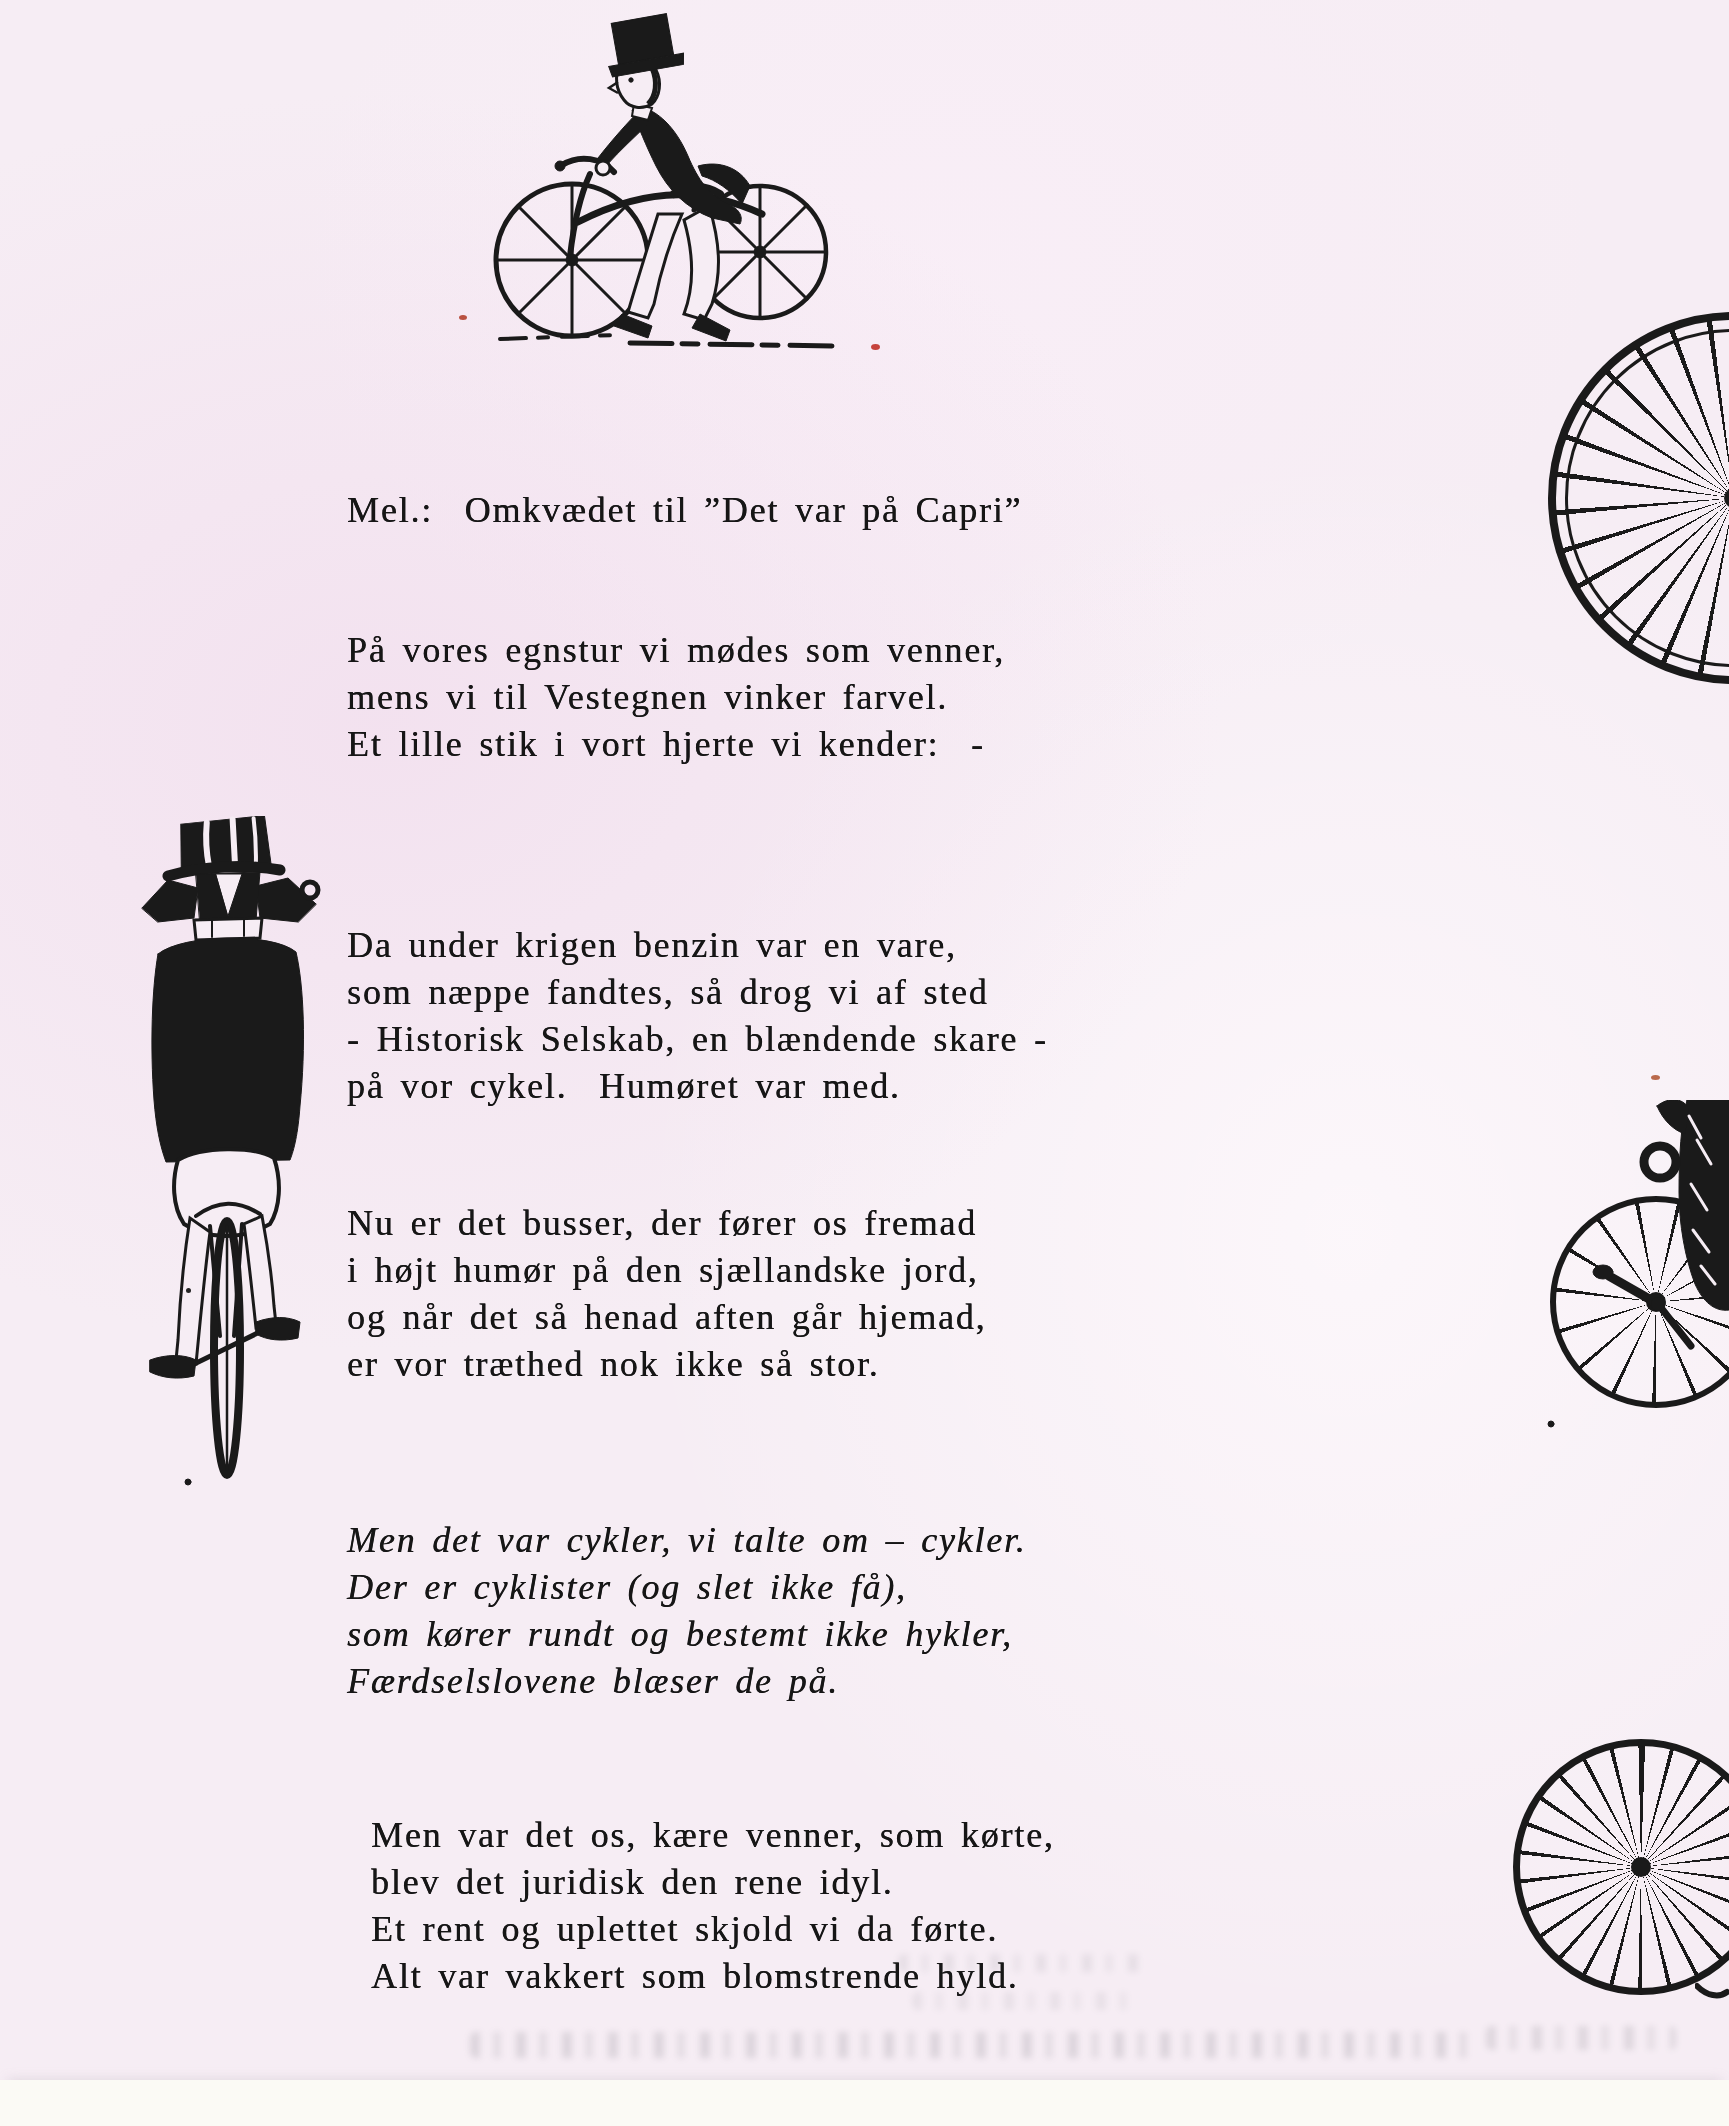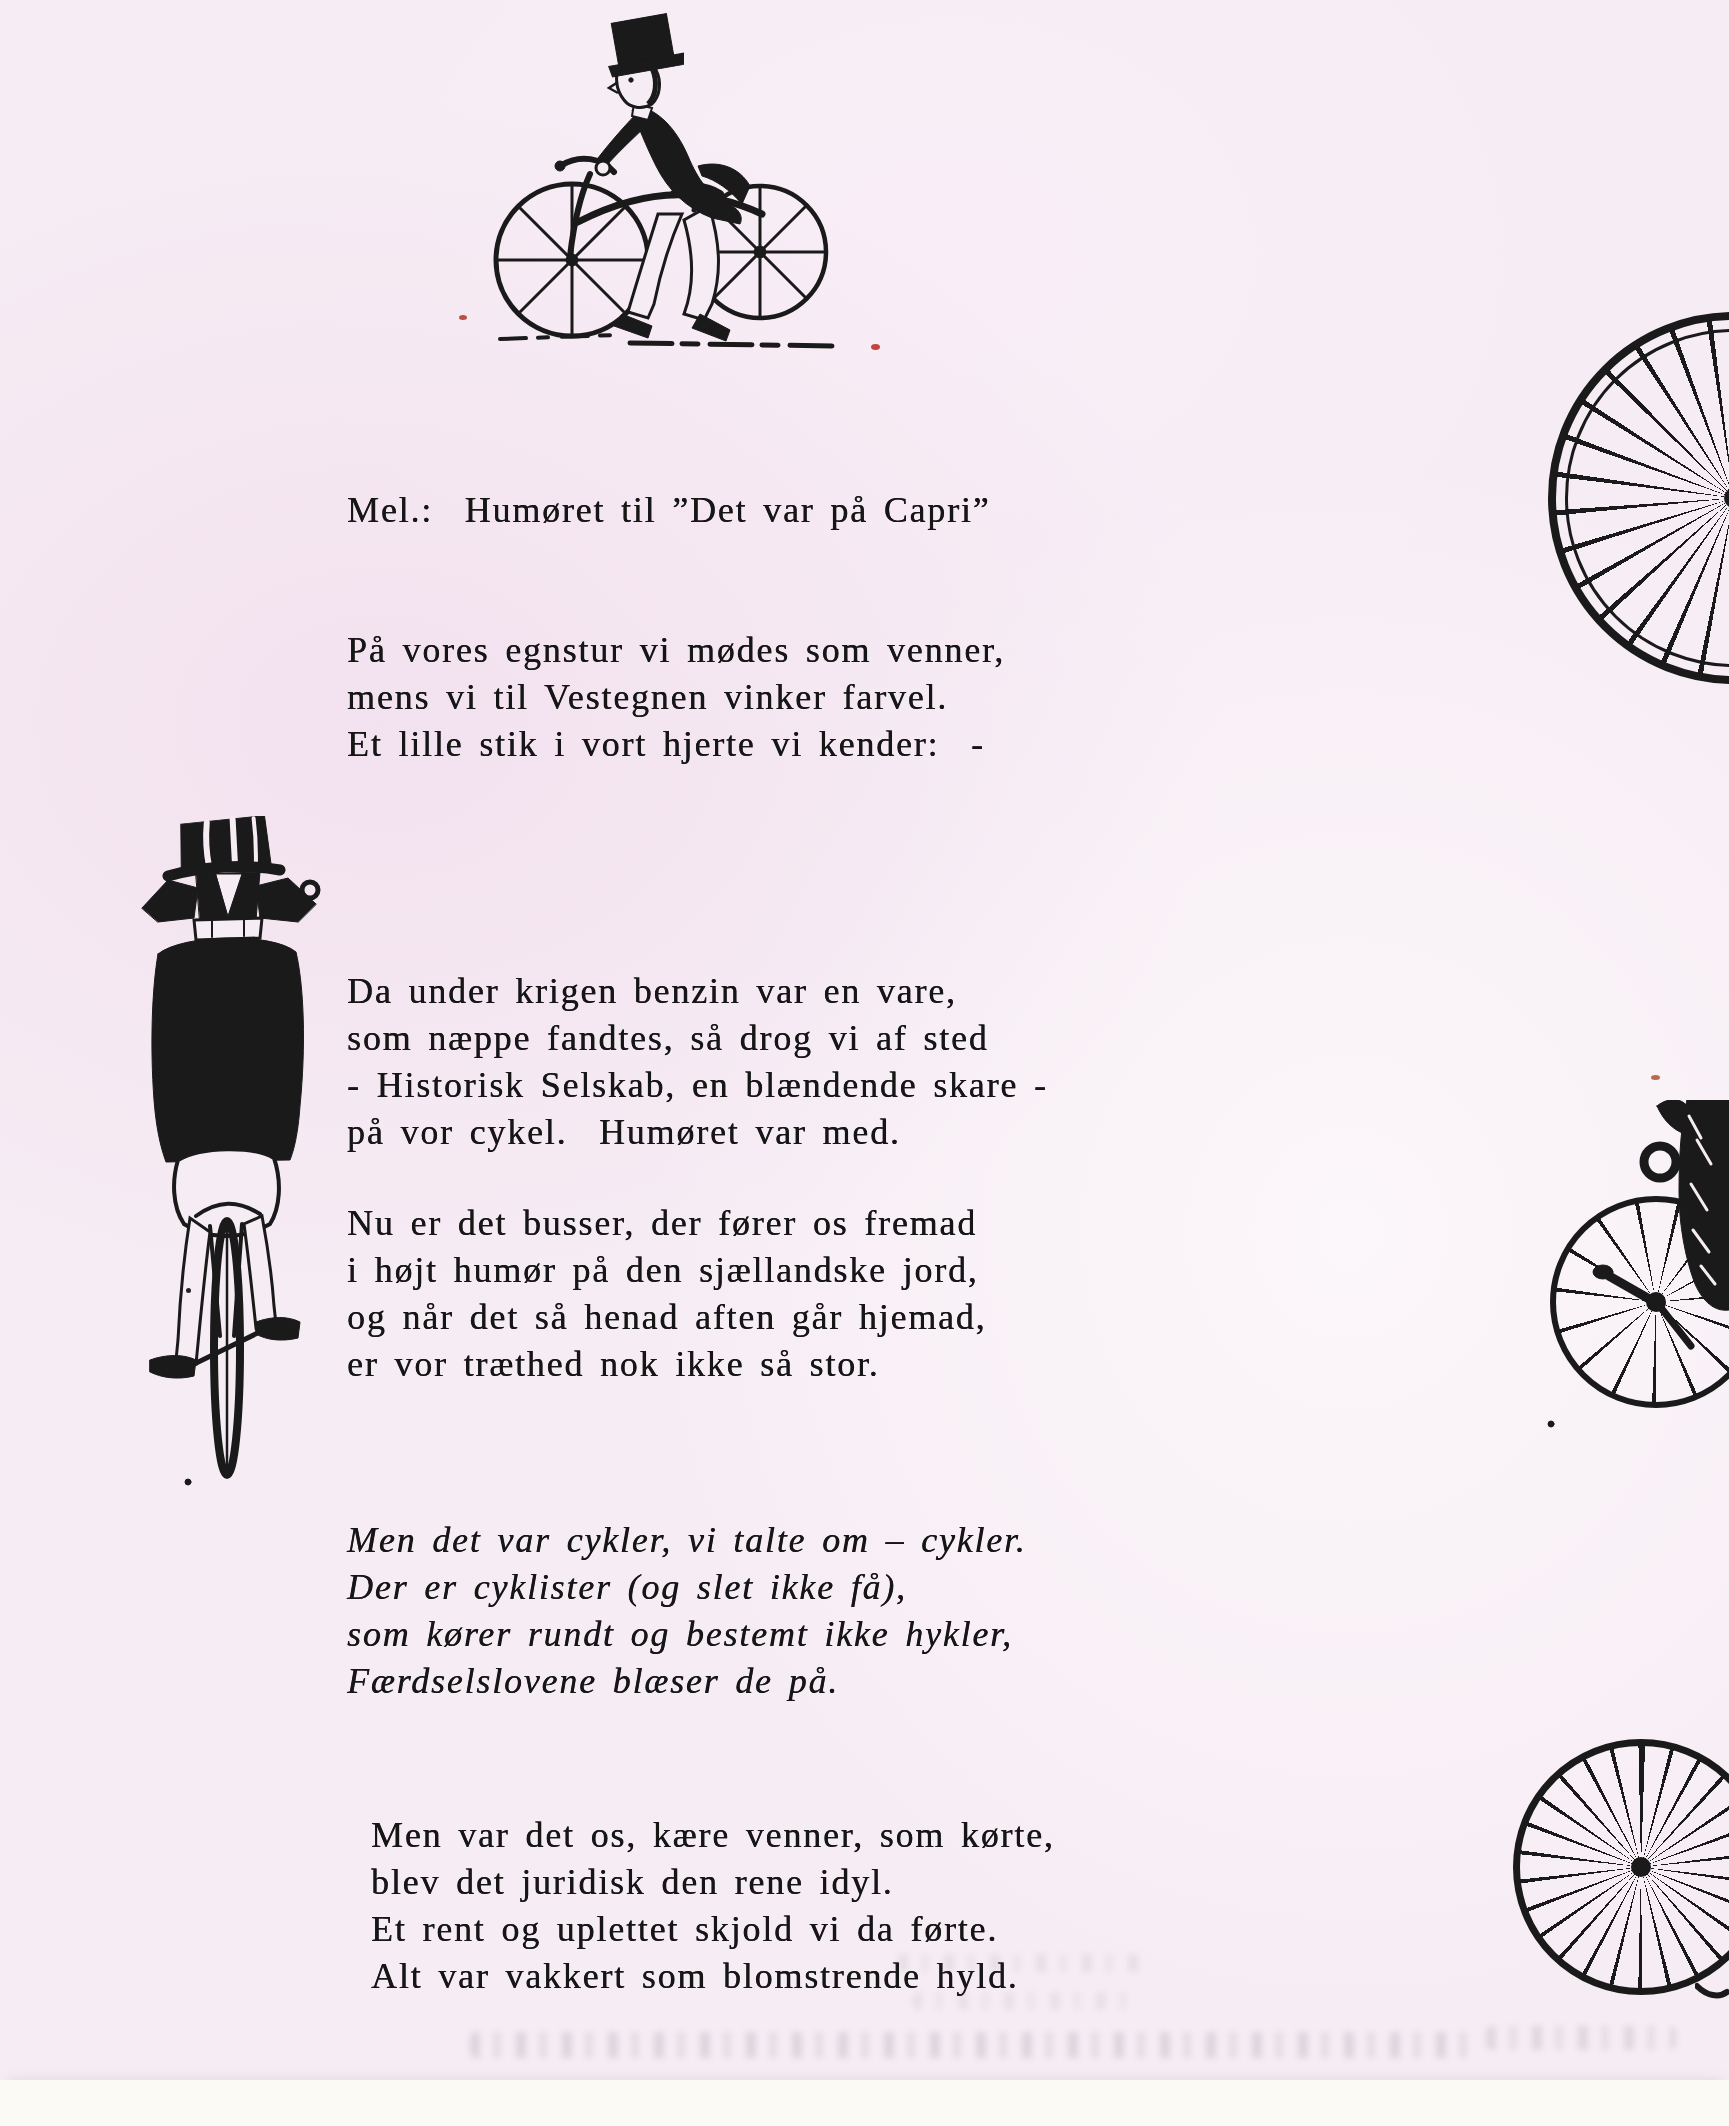--- a/index.html
+++ b/index.html
@@ -21,21 +21,21 @@
     white-space:pre;
     font-size:36px;
     line-height:47px;
     letter-spacing:1.8px;
     word-spacing:5px;
     color:#161616;
     text-shadow:0.35px 0 currentColor;
   }
   .melody-block{position:absolute;left:347px;top:487px;}
   .stanza{position:absolute;left:347px;}
-  .stanza-1{top:627px;} .stanza-2{top:922px;margin-top:46px;} .stanza-3{top:1200px;}
+  .stanza-1{top:627px;} .stanza-2{top:922px;} .stanza-3{top:1200px;}
   .stanza-4{top:1517px;font-style:italic;} .stanza-5{top:1812px;margin-left:24px;}
   
   .wheel{
     position:absolute;border-radius:50%;
     border:8px solid #1a1a1a;
     background:repeating-conic-gradient(from 4deg,#1a1a1a 0deg 1.7deg,transparent 1.7deg 12.4deg);
   }
   .wheel::after{
     content:"";position:absolute;left:50%;top:50%;
     width:20px;height:20px;margin:-10px 0 0 -10px;
@@ -200,21 +200,21 @@
       <circle cx="12" cy="324" r="3" fill="#1a1a1a"></circle>
     </g>
   </svg>
 
   <div class="wheel wheel-bottom-right"></div>
   <svg class="illu" style="left:1695px;top:1978px;" width="34" height="26" viewBox="0 0 34 26">
     <path d="M2 8 C12 18 24 20 32 14" stroke="#1a1a1a" stroke-width="6" fill="none" stroke-linecap="round"></path>
   </svg>
 
   <div class="melody-block">
-    <div class="melody-line">Mel.:  Humøret til ”Det var på Capri”</div>
+    <div class="melody-line">Mel.:  Omkvædet til ”Det var på Capri”</div>
   </div>
 
   <div class="stanza stanza-1">
     <div class="poem-line">På vores egnstur vi mødes som venner,</div>
     <div class="poem-line">mens vi til Vestegnen vinker farvel.</div>
     <div class="poem-line">Et lille stik i vort hjerte vi kender:  -</div>
   </div>
 
   <div class="stanza stanza-2">
     <div class="poem-line">Da under krigen benzin var en vare,</div>

